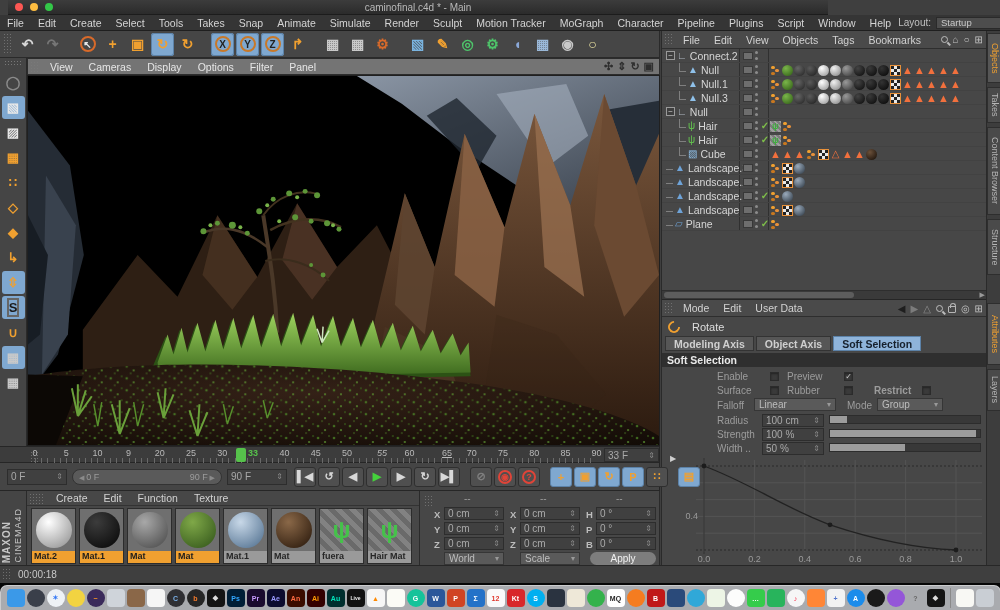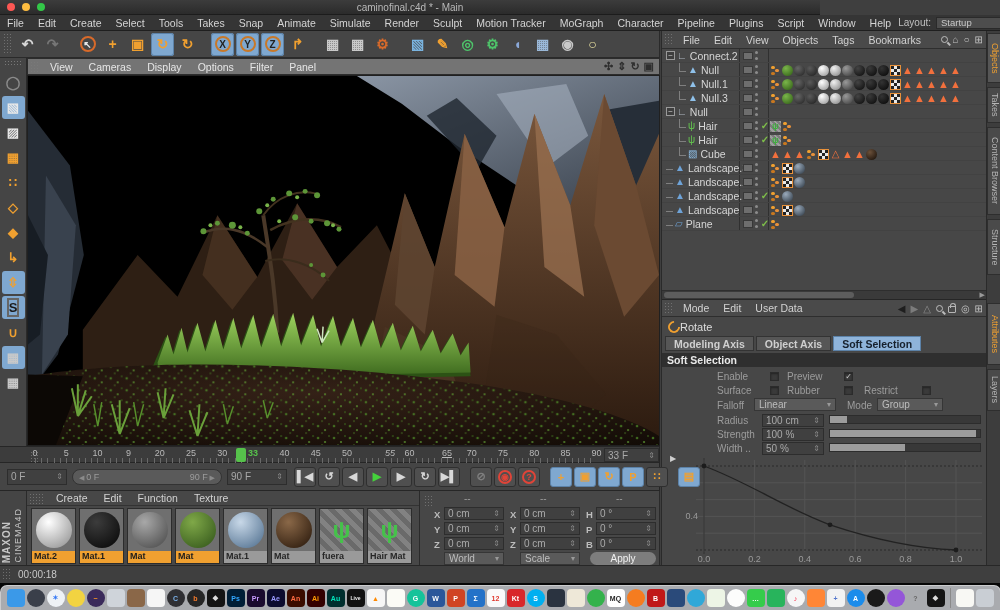--- a/index.html
+++ b/index.html
@@ -2,21 +2,21 @@
 <html><head>
 <meta charset="utf-8">
 <style>
   *{margin:0;padding:0;box-sizing:border-box}
   html,body{width:1000px;height:610px;overflow:hidden;background:#050505;
     font-family:"Liberation Sans", sans-serif; -webkit-font-smoothing:antialiased}
   #app{position:relative;width:1000px;height:610px;background:#3f3f3f;font-size:11px;color:#ccc}
   .abs{position:absolute}
   .grip{width:9px;align-self:stretch;background-image:radial-gradient(#7a7a7a 28%,transparent 32%);background-size:3px 3px;margin:2px 3px 2px 2px;opacity:.8}
   
-  #titlebar{left:0;top:0;width:820px;height:15px;background:linear-gradient(#3c3c3c,#2b2b2b);border-bottom:1px solid #1c1c1c;display:flex;align-items:center}
+  #titlebar{left:8px;top:0;width:820px;height:15px;background:linear-gradient(#3c3c3c,#2b2b2b);border-bottom:1px solid #1c1c1c;display:flex;align-items:center}
   .tl{width:8px;height:8px;border-radius:50%;margin-left:7px}
   #win-title{position:absolute;left:0;right:0;text-align:center;font-size:10px;color:#b9b9b9}
   #menubar{left:0;top:15px;width:1000px;height:16px;background:#353535;border-bottom:1px solid #1f1f1f;display:flex;align-items:center}
   #main-menu{display:flex;align-items:center}
   #main-menu span{padding:0 7px;font-size:10.5px;color:#d4d4d4;white-space:nowrap}
   #layout-area{margin-left:auto;display:flex;align-items:center;gap:5px;padding-right:6px}
   #layout-label{font-size:10px;color:#c0c0c0}
   #layout-select{width:118px;height:12px;background:#4d4d4d;border:1px solid #2a2a2a;color:#c9c9c9;font-size:9.5px;display:flex;align-items:center;justify-content:space-between;padding:0 4px}
   .mini-search{width:7px;height:7px;border:1.5px solid #bdbdbd;border-radius:50%;position:relative;display:inline-block}
   .mini-search::after{content:"";position:absolute;width:4px;height:1.5px;background:#bdbdbd;transform:rotate(45deg);left:5px;top:6px}
@@ -66,21 +66,21 @@
   .tag-trio{color:#f2703d;font-size:10px;line-height:10px}
   .tag-hair{background:repeating-linear-gradient(45deg,#7d7d7d 0 2px,#9e9e9e 2px 4px);color:#3fae3f;font-size:9px;font-weight:bold}
   #om-hscroll{position:absolute;left:0;top:259px;width:325px;height:9px;background:#3a3a3a;border-top:1px solid #2e2e2e}
   #om-hthumb{position:absolute;left:2px;top:1px;width:190px;height:6px;background:#5d5d5d;border-radius:3px}
   #om-harrow{position:absolute;right:2px;top:0;font-size:7px;color:#999}
   
   #attr-menu{position:absolute;left:0;top:268px;width:325px;height:18px;background:#4a4a4a;border-top:1px solid #262626;border-bottom:1px solid #2e2e2e;display:flex;align-items:center}
   #attr-menu .mi{padding:0 7px;font-size:10.5px;color:#d2d2d2}
   .mini-lock{width:8px;height:7px;border:1px solid #b5b5b5;border-radius:1px;position:relative;margin-top:3px;display:inline-block}
   .mini-lock::before{content:"";position:absolute;top:-4px;left:1px;width:4px;height:4px;border:1px solid #b5b5b5;border-bottom:none;border-radius:3px 3px 0 0}
-  #attr-title{position:absolute;left:0;top:287px;width:325px;height:17px;display:flex;align-items:center;gap:0;padding-left:6px}
+  #attr-title{position:absolute;left:0;top:287px;width:325px;height:17px;display:flex;align-items:center;gap:12px;padding-left:6px}
   #attr-tool-icon{width:12px;height:12px;border:2.5px solid #f0a030;border-radius:50%;border-top-color:transparent;transform:rotate(45deg)}
   #attr-tool-name{font-size:11px;color:#dedede}
   #attr-tabs{position:absolute;left:3px;top:305px;height:15px;display:flex;gap:2px}
   .atab{padding:1px 8px;font-size:10.5px;font-weight:bold;color:#cfcfcf;background:#565656;border:1px solid #333}
   .atab.sel{background:#8fb4da;color:#16202c;border-color:#5c82a8}
   #attr-section{position:absolute;left:0;top:322px;width:325px;height:14px;background:#2f2f2f;color:#e9e9e9;font-weight:bold;font-size:10.5px;padding:1px 0 0 5px}
   .arow{position:absolute;left:0;width:325px;height:13px;font-size:10px;color:#9c9c9c}
   .alabel{position:absolute;font-size:10px;color:#9c9c9c}
   .cb{position:absolute;width:9px;height:9px;background:#3a3a3a;border:1px solid #2b2b2b;box-shadow:inset 0 1px 2px #232323;text-align:center;line-height:8px;font-size:8px;color:#cfcfcf}
   .dd{position:absolute;height:13px;background:#5a5a5a;border:1px solid #363636;color:#bdbdbd;font-size:10px;display:flex;align-items:center;justify-content:space-between;padding:0 4px}
@@ -738,21 +738,21 @@
     <div id="attr-section">Soft Selection</div>
     <div id="attr-body" style="position: absolute; left: 0px; top: 336px; width: 325px; height: 85px;">
         <span class="alabel" style="left: 55px; top: 4px;">Enable</span>
         <span class="cb" style="left: 108px; top: 5px;"></span>
         <span class="alabel" style="left: 125px; top: 4px;">Preview</span>
         <span class="cb on" style="left: 182px; top: 5px;">✓</span>
         <span class="alabel" style="left: 55px; top: 18px;">Surface</span>
         <span class="cb" style="left: 108px; top: 19px;"></span>
         <span class="alabel" style="left: 125px; top: 18px;">Rubber</span>
         <span class="cb" style="left: 182px; top: 19px;"></span>
-        <span class="alabel" style="left: 202px; top: 18px;">Restrict</span>
+        <span class="alabel" style="left: 212px; top: 18px; font-weight: bold;">Restrict</span>
         <span class="cb" style="left: 260px; top: 19px;"></span>
         <span class="alabel" style="left: 55px; top: 33px;">Falloff</span>
         <span class="dd" style="left: 92px; top: 31px; width: 82px;">
           <span>Linear</span>
           <span class="ar">▾</span>
         </span>
         <span class="alabel" style="left: 185px; top: 33px;">Mode</span>
         <span class="dd" style="left: 215px; top: 31px; width: 66px;">
           <span>Group</span>
           <span class="ar">▾</span>
@@ -836,21 +836,21 @@
         <span class="num" style="left: 35px;">0</span>
         <span class="num" style="left: 66.2px;">5</span>
         <span class="num" style="left: 97.4px;">10</span>
         <span class="num" style="left: 128.6px;">9</span>
         <span class="num" style="left: 159.8px;">20</span>
         <span class="num" style="left: 191px;">25</span>
         <span class="num" style="left: 222.2px;">30</span>
         <span class="num" style="left: 284.6px;">40</span>
         <span class="num" style="left: 315.8px;">45</span>
         <span class="num" style="left: 347px;">50</span>
-        <span class="num" style="left: 390px; font-style: italic;">55</span>
+        <span class="num" style="left: 382px; font-style: italic;">55</span>
         <span class="num" style="left: 409.4px;">60</span>
         <span class="num" style="left: 447px; text-decoration: underline;">65</span>
         <span class="num" style="left: 471.8px;">70</span>
         <span class="num" style="left: 503px;">75</span>
         <span class="num" style="left: 534.2px;">80</span>
         <span class="num" style="left: 565.4px;">85</span>
         <span class="num" style="left: 596.6px;">90</span>
       </div>
     <div id="playhead" style="left: 235.92px;"></div>
     <span id="playhead-label" style="left: 247.92px;">33</span>

